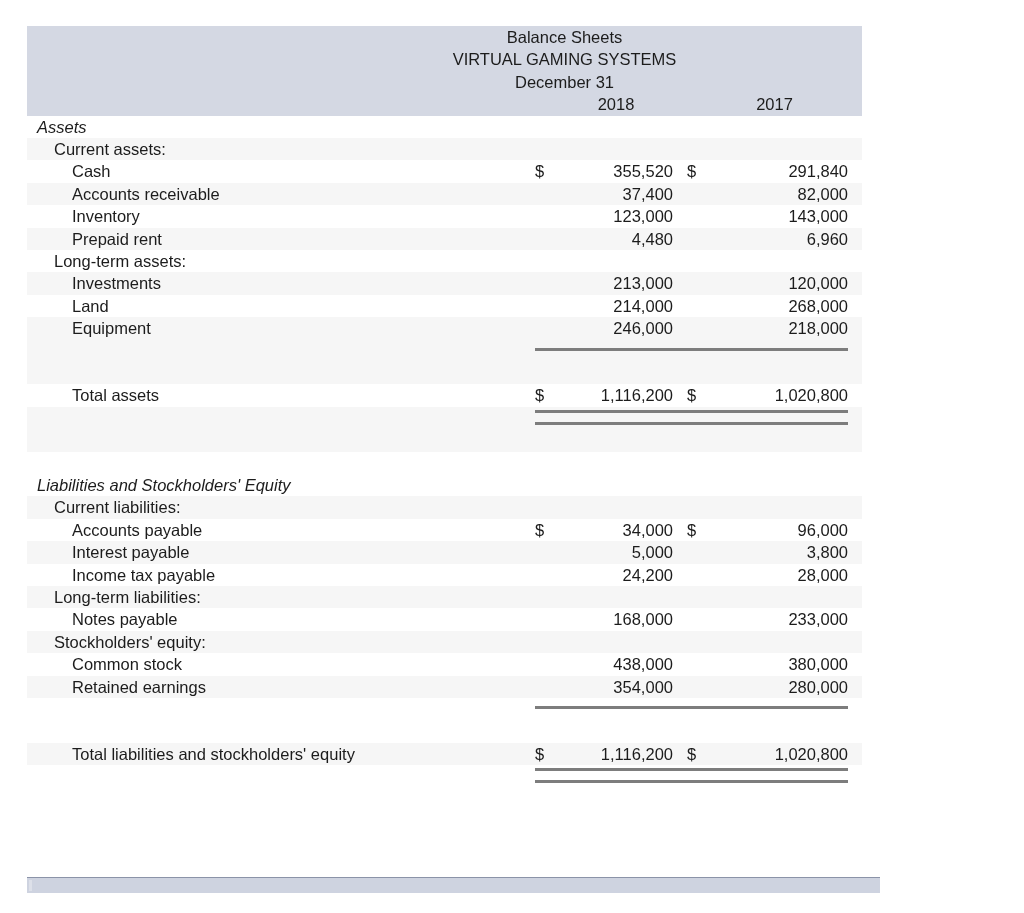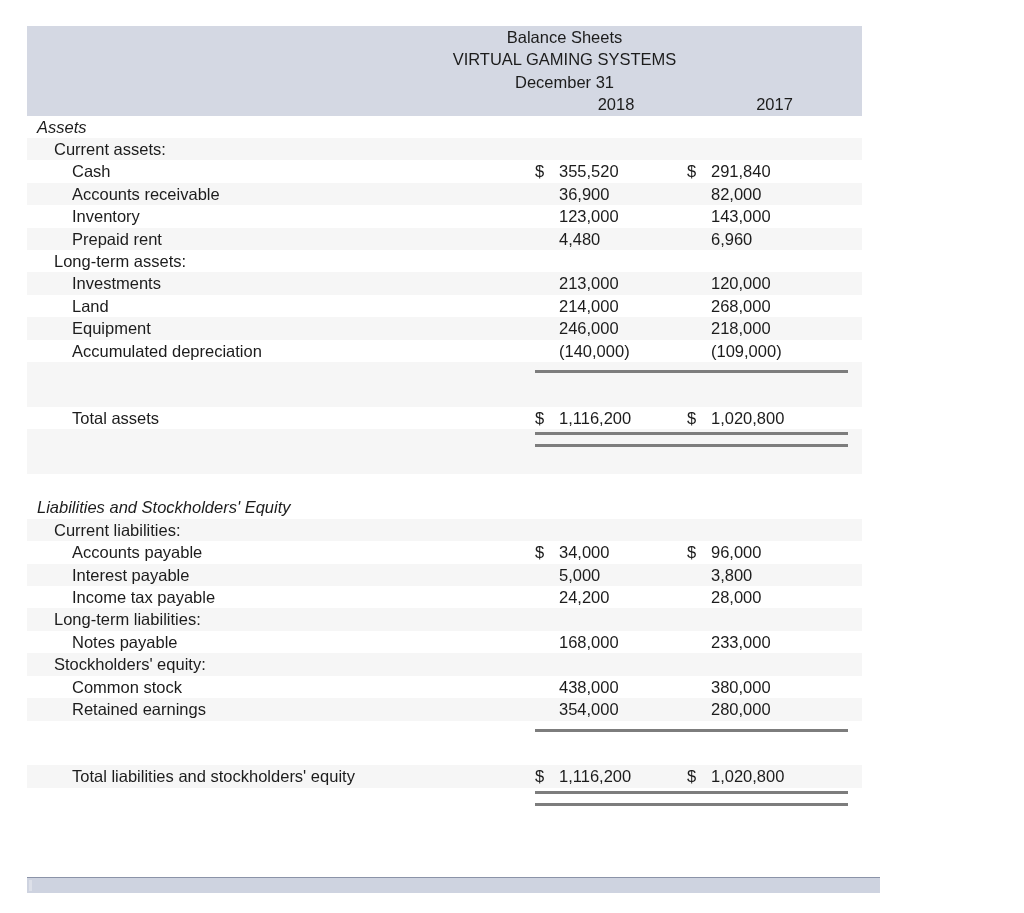--- a/index.html
+++ b/index.html
@@ -71,21 +71,21 @@
   td.label      { padding-left: 10px; }
   td.label.lvl1 { padding-left: 10px; font-style: italic; }
   td.label.lvl2 { padding-left: 27px; }
   td.label.lvl3 { padding-left: 45px; }
 
   td.cur {
     text-align: left;
     padding-left: 2px;
   }
   td.val {
-    text-align: left;
+    text-align: right;
   }
   td.val.v1 { padding-right: 14px; }
   td.val.v2 { padding-right: 14px; }
 
   
   tr.rule-row td { height: 22.4px; }
   .rule-cell {
     position: relative;
   }
   .rule-span {
@@ -171,21 +171,21 @@
       <td class="label lvl3">Cash</td>
       <td class="cur">$</td>
       <td class="val v1">355,520</td>
       <td class="cur">$</td>
       <td class="val v2">291,840</td>
     </tr>
 
     <tr class="stripe">
       <td class="label lvl3">Accounts receivable</td>
       <td class="cur"></td>
-      <td class="val v1">36,900</td>
+      <td class="val v1">37,400</td>
       <td class="cur"></td>
       <td class="val v2">82,000</td>
     </tr>
 
     <tr class="plain">
       <td class="label lvl3">Inventory</td>
       <td class="cur"></td>
       <td class="val v1">123,000</td>
       <td class="cur"></td>
       <td class="val v2">143,000</td>
@@ -224,27 +224,20 @@
     </tr>
 
     <tr class="stripe">
       <td class="label lvl3">Equipment</td>
       <td class="cur"></td>
       <td class="val v1">246,000</td>
       <td class="cur"></td>
       <td class="val v2">218,000</td>
     </tr>
 
-    <tr class="plain">
-      <td class="label lvl3">Accumulated depreciation</td>
-      <td class="cur"></td>
-      <td class="val v1">(140,000)</td>
-      <td class="cur"></td>
-      <td class="val v2">(109,000)</td>
-    </tr>
 
     <tr class="stripe rule-row">
       <td></td>
       <td class="rule-cell" colspan="4">
         <span class="rule-span rule-top"></span>
       </td>
     </tr>
     <tr class="stripe spacer">
       <td colspan="5"></td>
     </tr>

